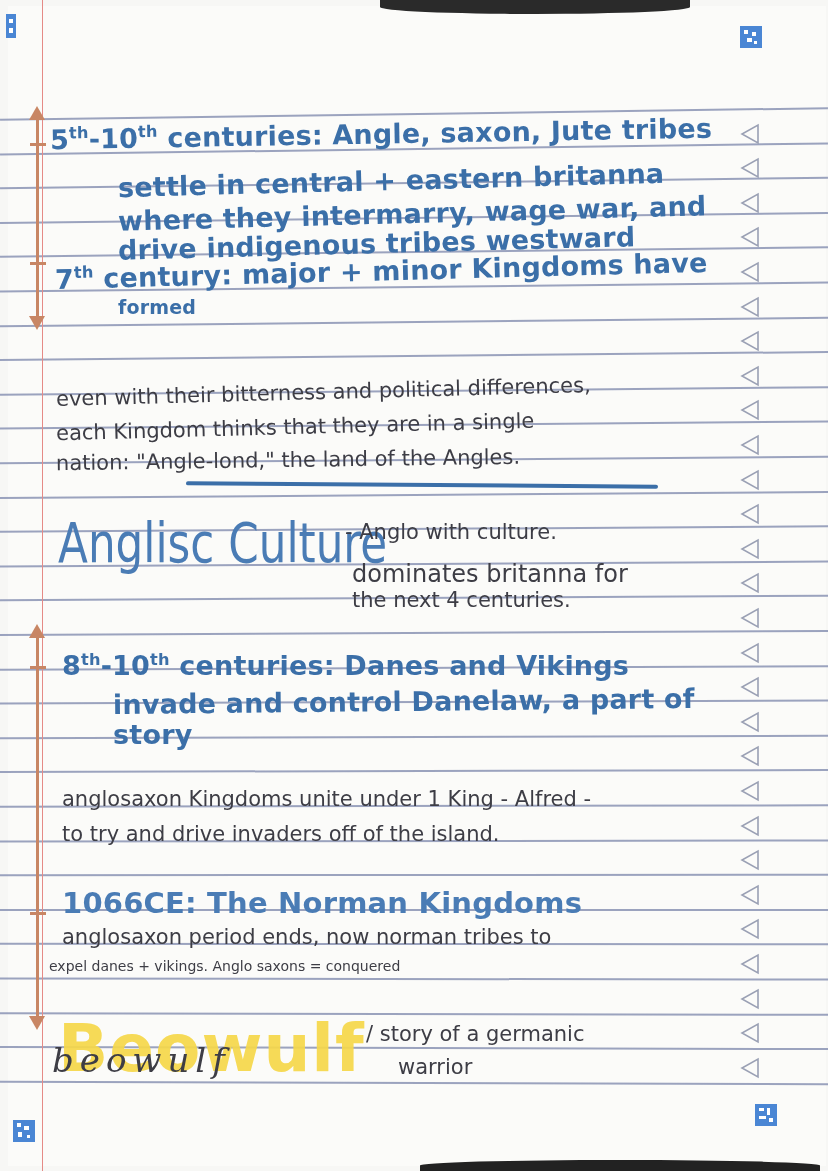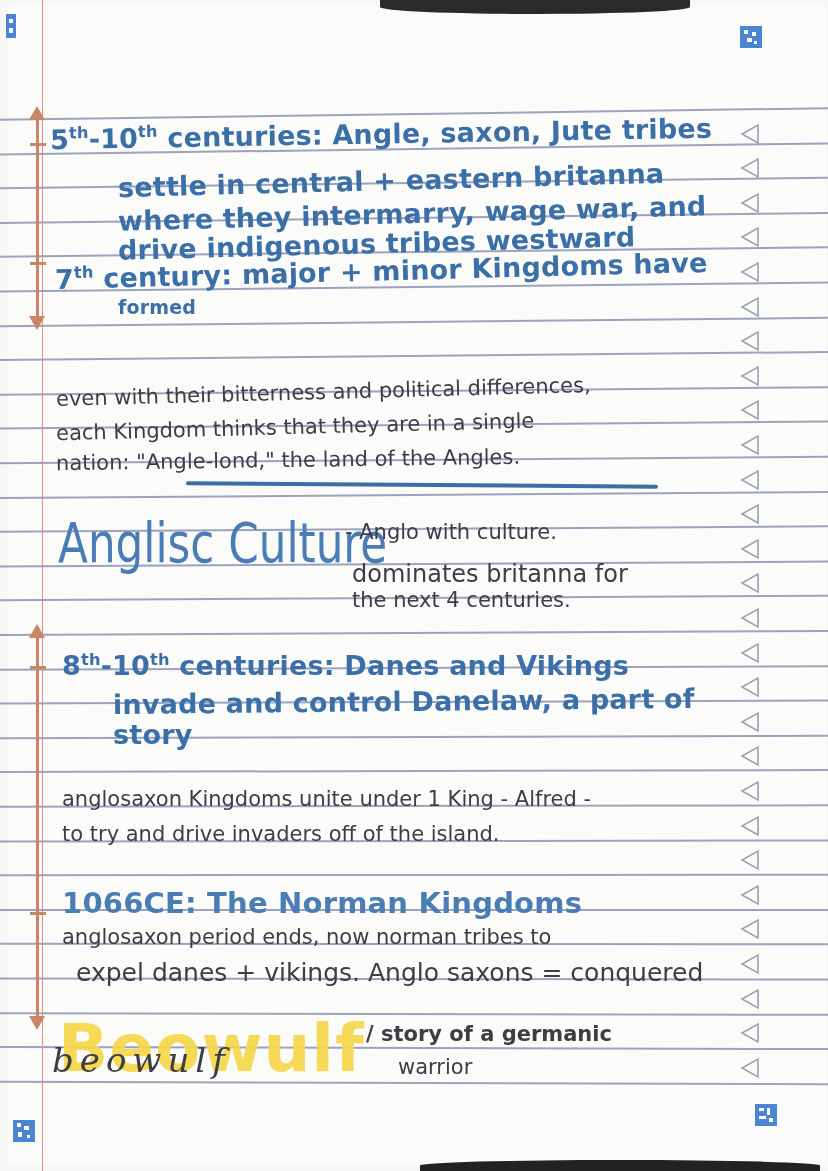--- a/index.html
+++ b/index.html
@@ -269,18 +269,18 @@
   <span>8</span><sup>th</sup><span>-10</span><sup>th</sup><span> centuries: Danes and Vikings</span>
 </div>
 <div class="hand bold" style="left:113px;top:686px;font-size:27px;transform:rotate(-0.6deg);">invade and control Danelaw, a part of</div>
 <div class="hand bold" style="left:113px;top:719px;font-size:27px;">story</div>
 
 <div class="hand thin" style="left:62px;top:787px;font-size:21px;">anglosaxon Kingdoms unite under 1 King - Alfred -</div>
 <div class="hand thin" style="left:62px;top:822px;font-size:21px;">to try and drive invaders off of the island.</div>
 
 <div class="hand bold" style="left:62px;top:886px;font-size:29px;color:#4a7cb5;">1066CE: The Norman Kingdoms</div>
 <div class="hand thin" style="left:62px;top:925px;font-size:21px;">anglosaxon period ends, now norman tribes to</div>
-<div class="hand thin" style="left:76px;top:958px;font-size:25px;">expel danes + vikings. Anglo saxons = conquered</div>
+<div class="hand thin" style="left:49px;top:958px;font-size:14px;">expel danes + vikings. Anglo saxons = conquered</div>
 
 <div class="highlight" style="left:58px;top:1010px;font-size:66px;letter-spacing:1px;">Beowulf</div>
 <div class="script" style="left:52px;top:1040px;font-size:34px;">beowulf</div>
-<div class="hand thin" style="left:366px;top:1022px;font-size:21px;font-weight:bold;">/ story of a germanic</div>
+<div class="hand thin" style="left:366px;top:1022px;font-size:21px;">/ story of a germanic</div>
 <div class="hand thin" style="left:398px;top:1055px;font-size:21px;">warrior</div>
 
 </body></html>

